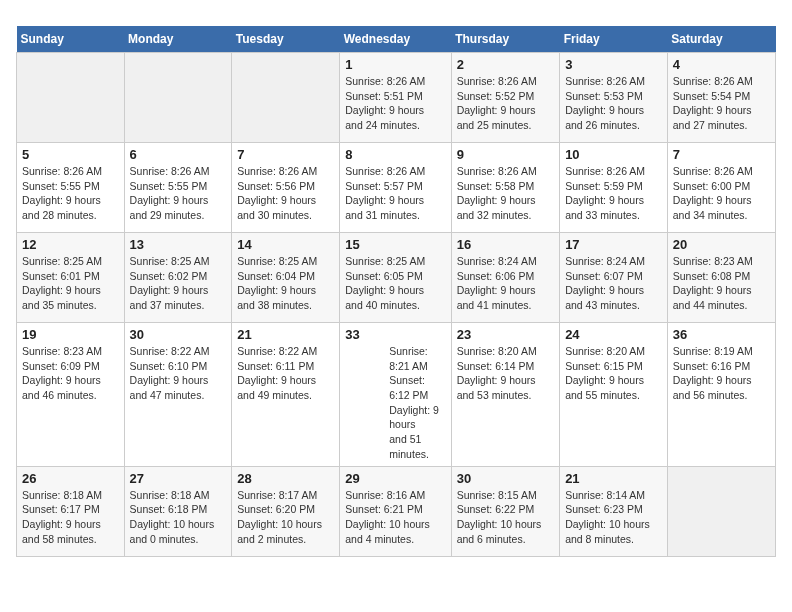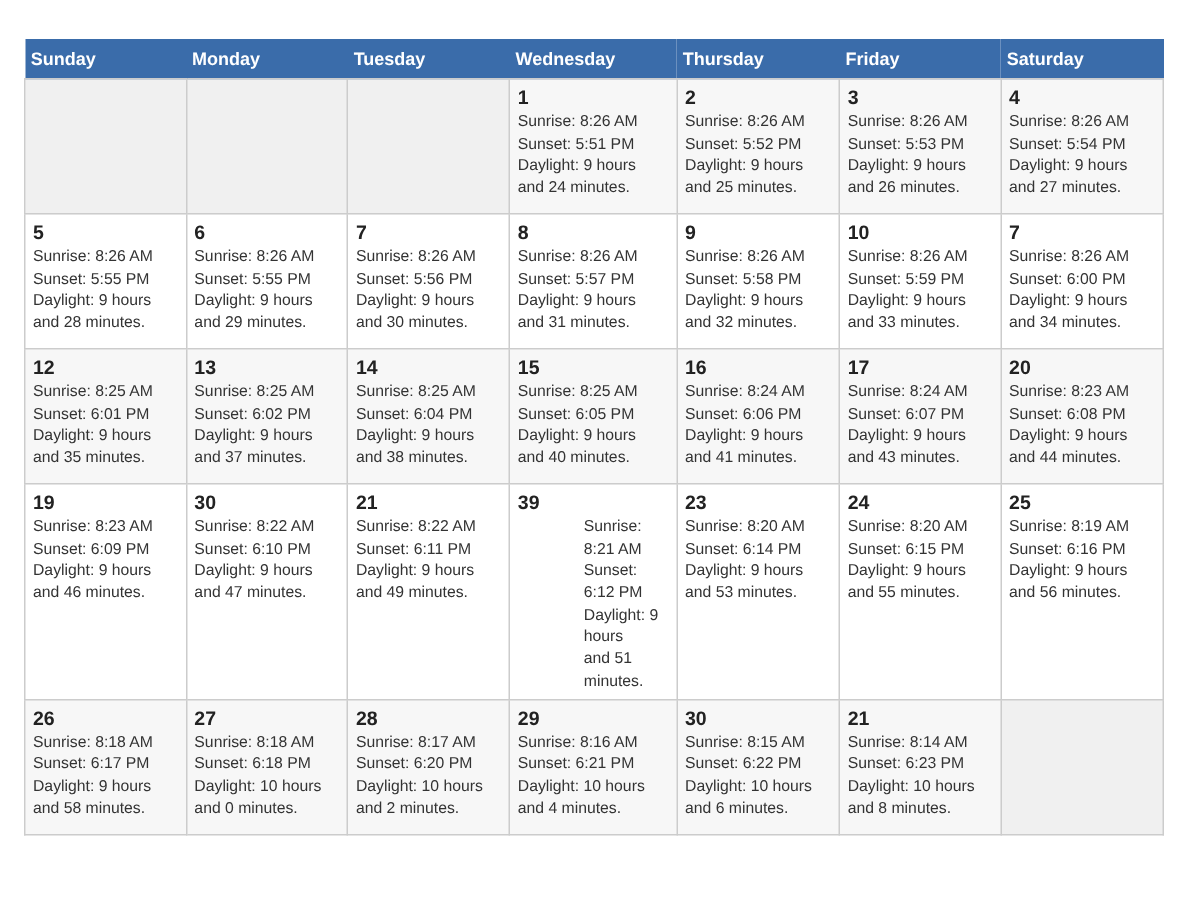--- a/index.html
+++ b/index.html
@@ -260,42 +260,42 @@
 and 47 minutes.</div>
         </td>
         <td>
           <span class="day-number">21</span>
           <div class="day-info" style="white-space: pre-line;">Sunrise: 8:22 AM
 Sunset: 6:11 PM
 Daylight: 9 hours
 and 49 minutes.</div>
         </td>
         <td>
-          <span class="day-number">39</span>
+          <span class="day-number">33</span>
           <div class="day-info" style="white-space: pre-line; margin-left: 44px;">Sunrise: 8:21 AM
 Sunset: 6:12 PM
 Daylight: 9 hours
 and 51 minutes.</div>
         </td>
         <td>
           <span class="day-number">23</span>
           <div class="day-info" style="white-space: pre-line;">Sunrise: 8:20 AM
 Sunset: 6:14 PM
 Daylight: 9 hours
 and 53 minutes.</div>
         </td>
         <td>
           <span class="day-number">24</span>
           <div class="day-info" style="white-space: pre-line;">Sunrise: 8:20 AM
 Sunset: 6:15 PM
 Daylight: 9 hours
 and 55 minutes.</div>
         </td>
         <td>
-          <span class="day-number">25</span>
+          <span class="day-number">36</span>
           <div class="day-info" style="white-space: pre-line;">Sunrise: 8:19 AM
 Sunset: 6:16 PM
 Daylight: 9 hours
 and 56 minutes.</div>
         </td>
       </tr>
       <tr>
         <td>
           <span class="day-number">26</span>
           <div class="day-info" style="white-space: pre-line;">Sunrise: 8:18 AM

